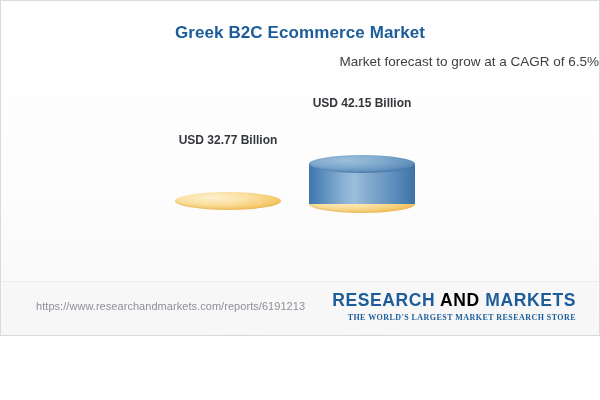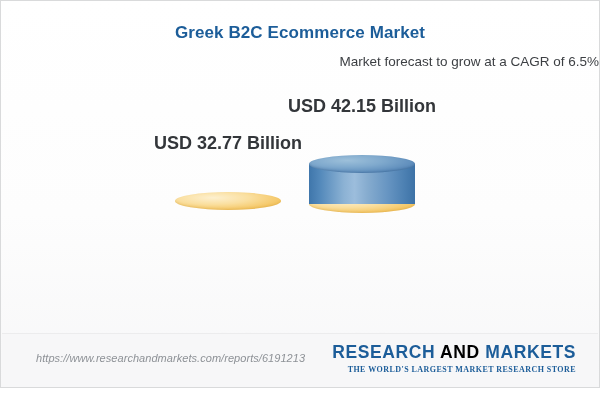--- a/index.html
+++ b/index.html
@@ -9,21 +9,21 @@
   body {
     width: 600px;
     height: 400px;
     font-family: "Liberation Sans", sans-serif;
     background: #ffffff;
     overflow: hidden;
   }
   #frame {
     position: relative;
     width: 600px;
-    height: 388px;
+    height: 336px;
     box-sizing: border-box;
     border: 1px solid #d9dadb;
     background: linear-gradient(180deg, #ffffff 0%, #fdfdfd 55%, #f7f7f8 100%);
     overflow: hidden;
   }
 
   
   #chart-title {
     position: absolute;
     left: 0; right: 0;
@@ -53,21 +53,21 @@
 
   .bar-group {
     position: absolute;
     bottom: 0;
   }
   .value-label {
     position: absolute;
     left: 50%;
     transform: translateX(-50%);
     white-space: nowrap;
-    font-size: 18px;
+    font-size: 12px;
     font-weight: bold;
     color: #33363a;
     text-align: right;
   }
   .cat-label {
     position: absolute;
     left: 50%;
     transform: translateX(-50%);
     white-space: nowrap;
     font-size: 14px;
@@ -157,21 +157,20 @@
     background: #f7f7f8;
     border-top: 1px solid #ececed;
   }
   #source-url {
     position: absolute;
     left: 34px;
     top: 18px;
     font-size: 11px;
     color: #8d9196;
     letter-spacing: 0.05px;
-    font-style: italic;
   }
   #brand-logo {
     position: absolute;
     right: 22px;
     top: 8px;
     text-align: right;
   }
   #brand-name {
     font-size: 17.5px;
     font-weight: bold;

